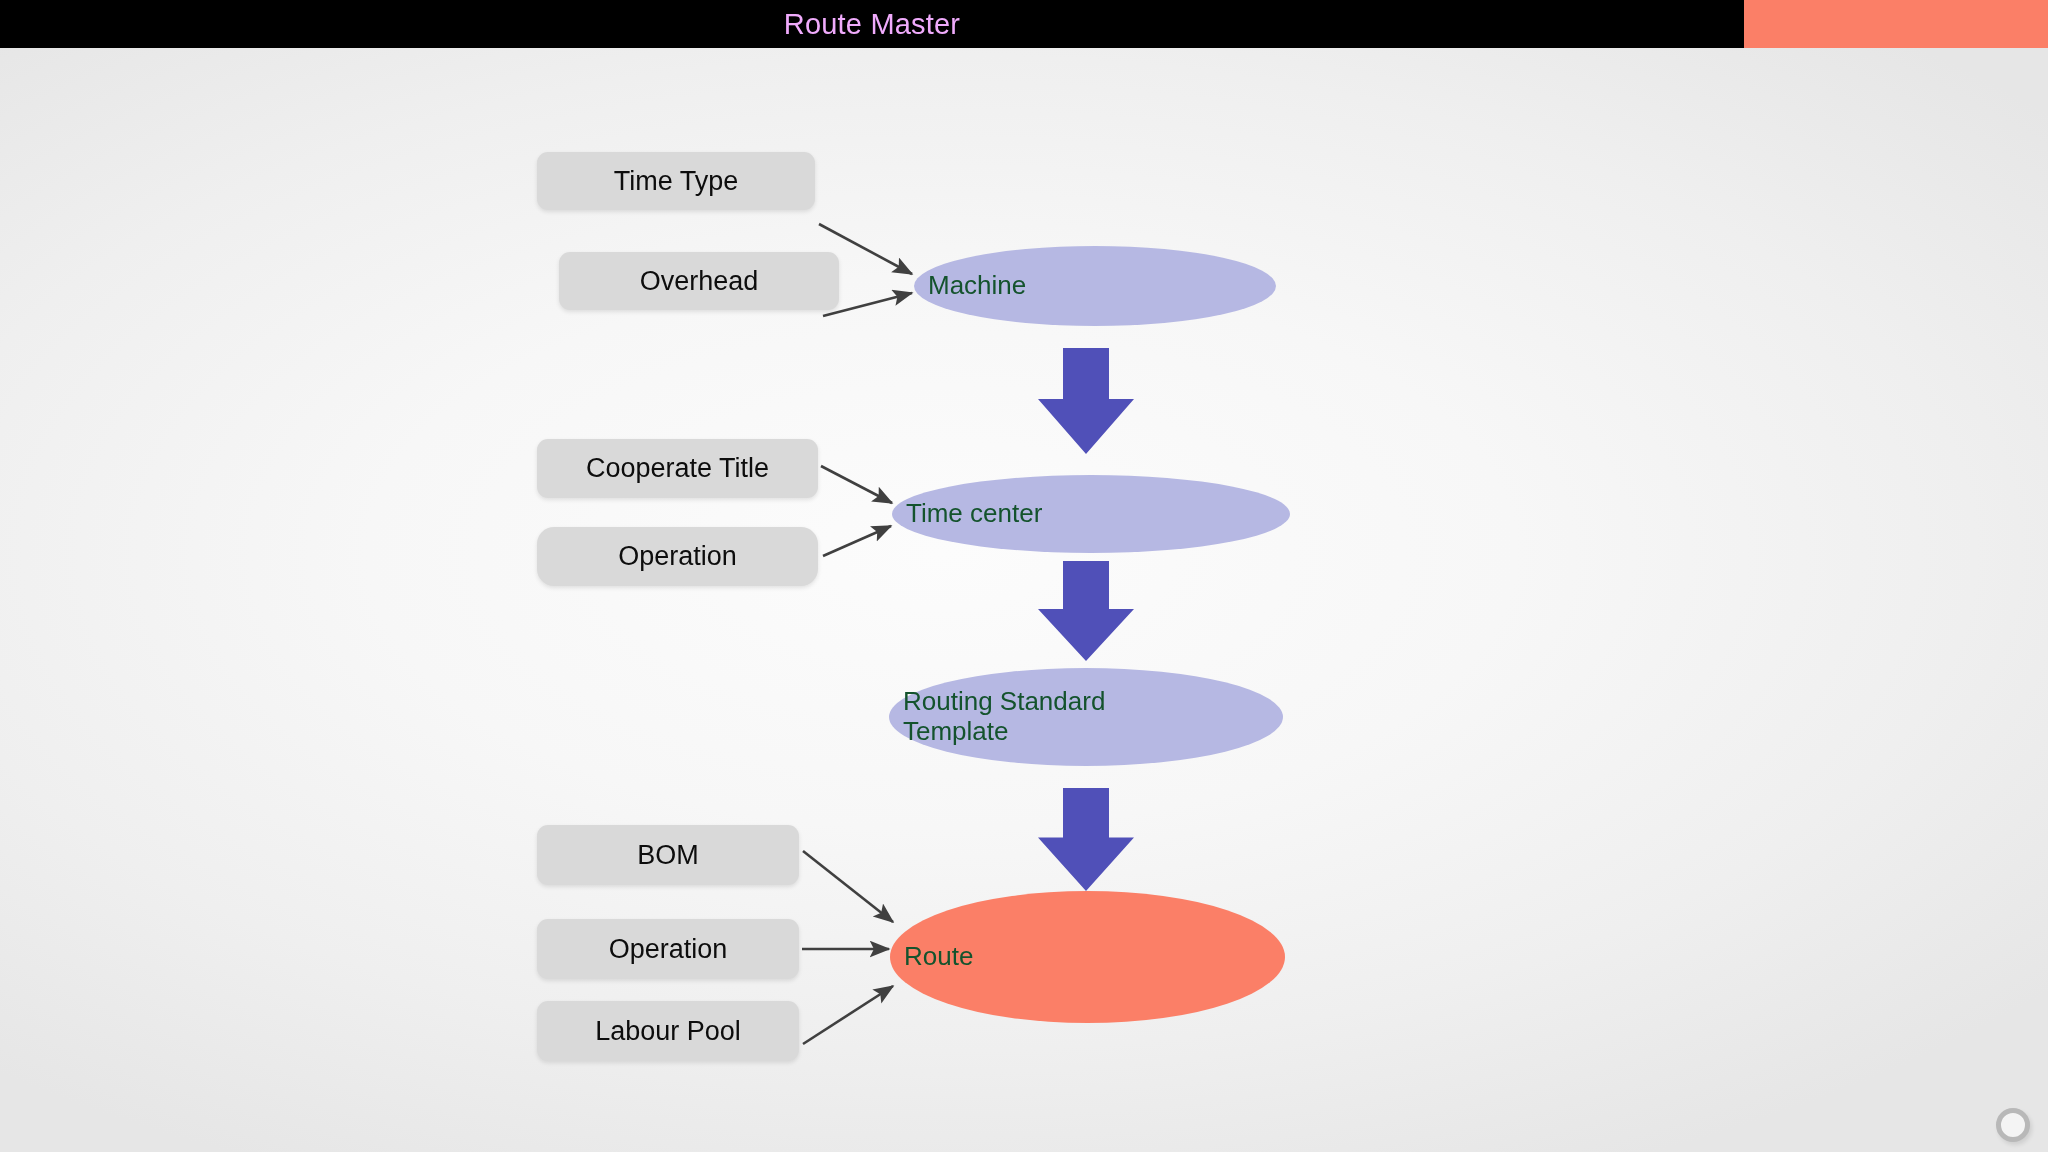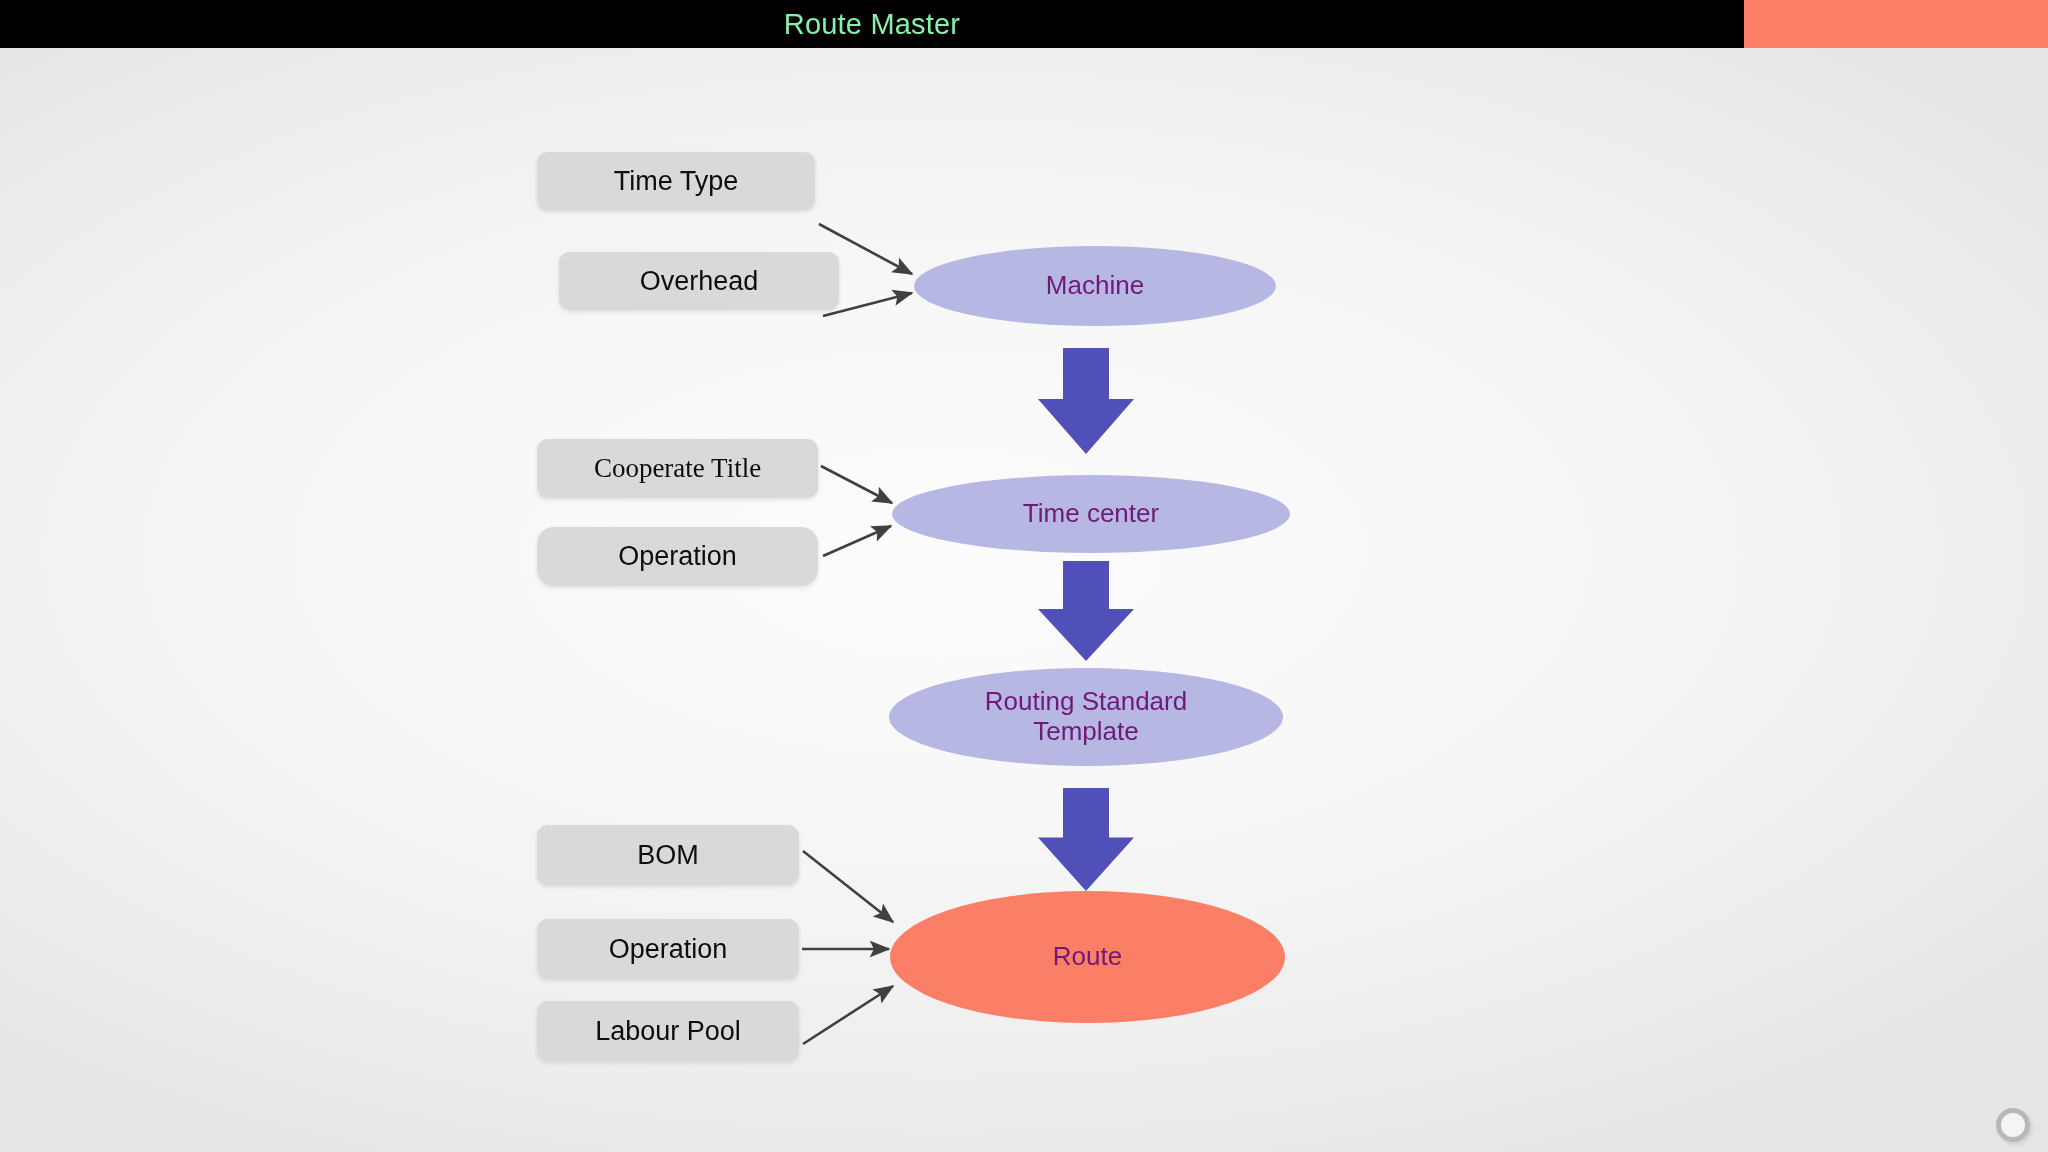--- a/index.html
+++ b/index.html
@@ -31,21 +31,21 @@
     background: #000000;
   }
   #titlebar-text {
     position: absolute;
     left: 0;
     top: 0;
     width: 1744px;
     height: 48px;
     line-height: 48px;
     text-align: center;
-    color: #86efac;
+    color: #f0abfc;
     font-size: 29px;
     font-family: "Liberation Sans", sans-serif;
     letter-spacing: 0.2px;
     white-space: nowrap;
   }
   #titlebar-accent {
     position: absolute;
     left: 1744px;
     top: 0;
     width: 304px;
@@ -79,22 +79,22 @@
     box-sizing: border-box;
   }
 
   
   .node {
     position: absolute;
     border-radius: 50%;
     display: flex;
     align-items: center;
     justify-content: center;
-    text-align: center;
-    color: #701a75;
+    text-align: left;
+    color: #14532d;
     font-size: 26px;
     line-height: 1.15;
     font-family: "Liberation Sans", sans-serif;
     box-sizing: border-box;
   }
   .node.lav {
     background: #b6b8e3;
   }
   .node.coral {
     background: #fb7f67;
@@ -176,21 +176,21 @@
         </svg>
       </div>
 
     <div id="inbox-layer">
         <div class="inbox" style="left: 524px; top: 104px; width: 278px; height: 58px; background: rgb(217, 217, 217);">
           <span>Time Type</span>
         </div>
         <div class="inbox" style="left: 526px; top: 204px; width: 280px; height: 58px; background: rgb(217, 217, 217); margin-left: 20px;">
           <span>Overhead</span>
         </div>
-        <div class="inbox" style="left: 524px; top: 391px; width: 281px; height: 59px; background: rgb(217, 217, 217); font-family: Liberation Serif, serif;">
+        <div class="inbox" style="left: 524px; top: 391px; width: 281px; height: 59px; background: rgb(217, 217, 217);">
           <span>Cooperate Title</span>
         </div>
         <div class="inbox" style="left: 524px; top: 479px; width: 281px; height: 59px; background: rgb(217, 217, 217); border-radius: 17px;">
           <span>Operation</span>
         </div>
         <div class="inbox" style="left: 524px; top: 777px; width: 262px; height: 60px; background: rgb(217, 217, 217);">
           <span>BOM</span>
         </div>
         <div class="inbox" style="left: 524px; top: 871px; width: 262px; height: 60px; background: rgb(217, 217, 217);">
           <span>Operation</span>

